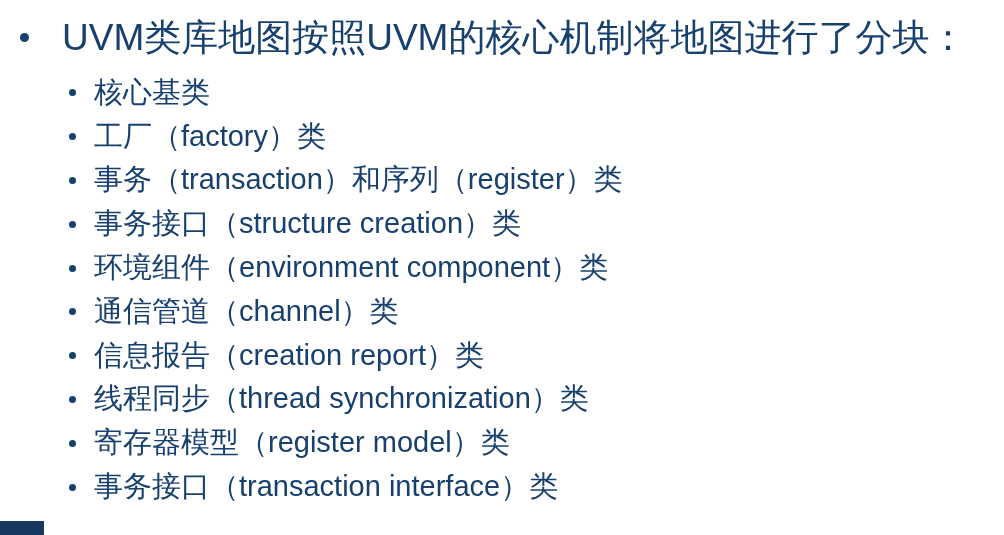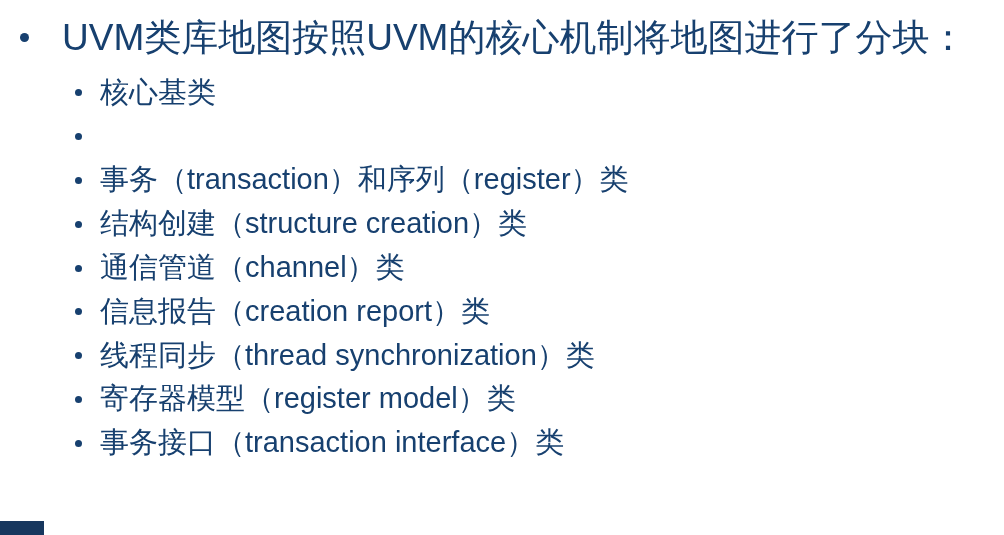--- a/index.html
+++ b/index.html
@@ -34,21 +34,21 @@
     top: 15px;
     width: 930px;
     font-size: 37px;
     line-height: 46px;
     font-weight: 400;
     color: var(--text, #17406F);
     white-space: nowrap;
   }
   .items {
     position: absolute;
-    left: 72px;
+    left: 66px;
     top: 71px;
     width: 900px;
   }
   .item {
     height: 43.8px;
     display: flex;
     align-items: center;
     font-size: 29px;
     color: var(--text, #17406F);
     white-space: nowrap;
@@ -79,28 +79,33 @@
   <span class="title-dot"></span>
   <div class="slide-title">UVM类库地图按照UVM的核心机制将地图进行了分块：</div>
 
   <div class="items">
     <div class="item">
       <span class="dot"></span>
       <span>核心基类</span>
     </div>
     <div class="item">
       <span class="dot"></span>
+      <span>工厂（factory）类</span>
     </div>
     <div class="item">
       <span class="dot"></span>
       <span>事务（transaction）和序列（register）类</span>
     </div>
     <div class="item">
       <span class="dot"></span>
-      <span>结构创建（structure creation）类</span>
+      <span>事务接口（structure creation）类</span>
+    </div>
+    <div class="item">
+      <span class="dot"></span>
+      <span>环境组件（environment component）类</span>
     </div>
     <div class="item">
       <span class="dot"></span>
       <span>通信管道（channel）类</span>
     </div>
     <div class="item">
       <span class="dot"></span>
       <span>信息报告（creation report）类</span>
     </div>
     <div class="item">

